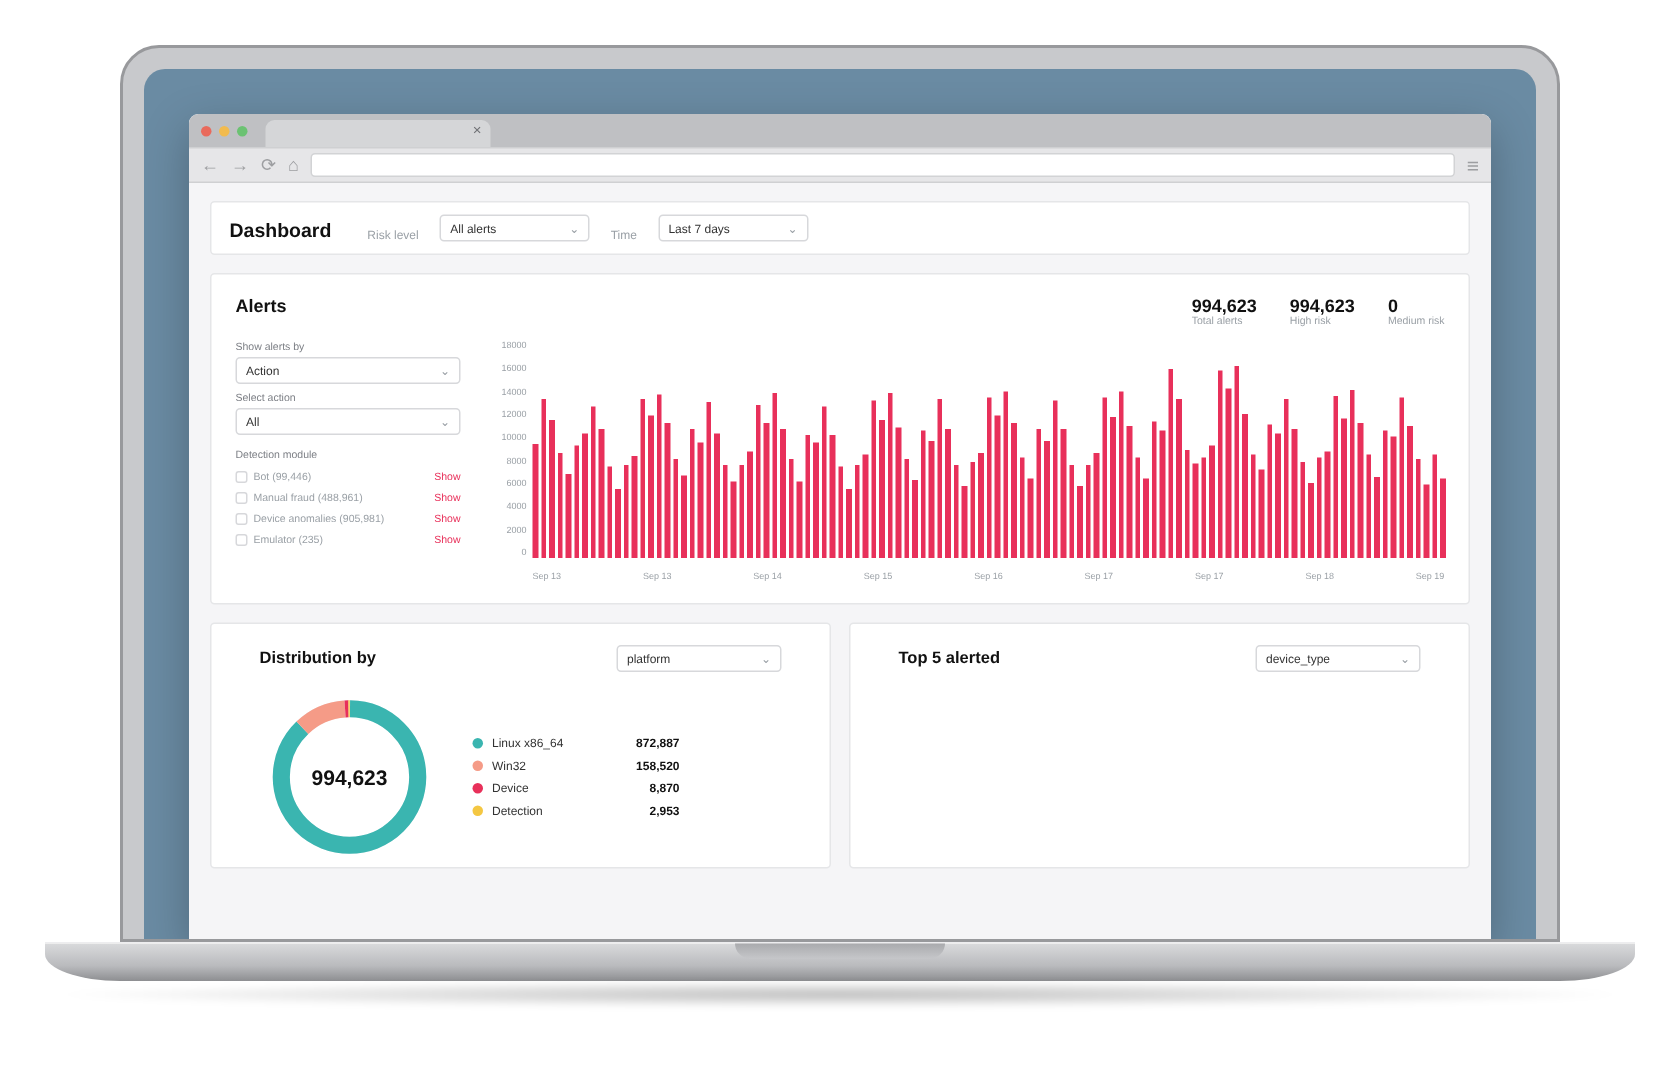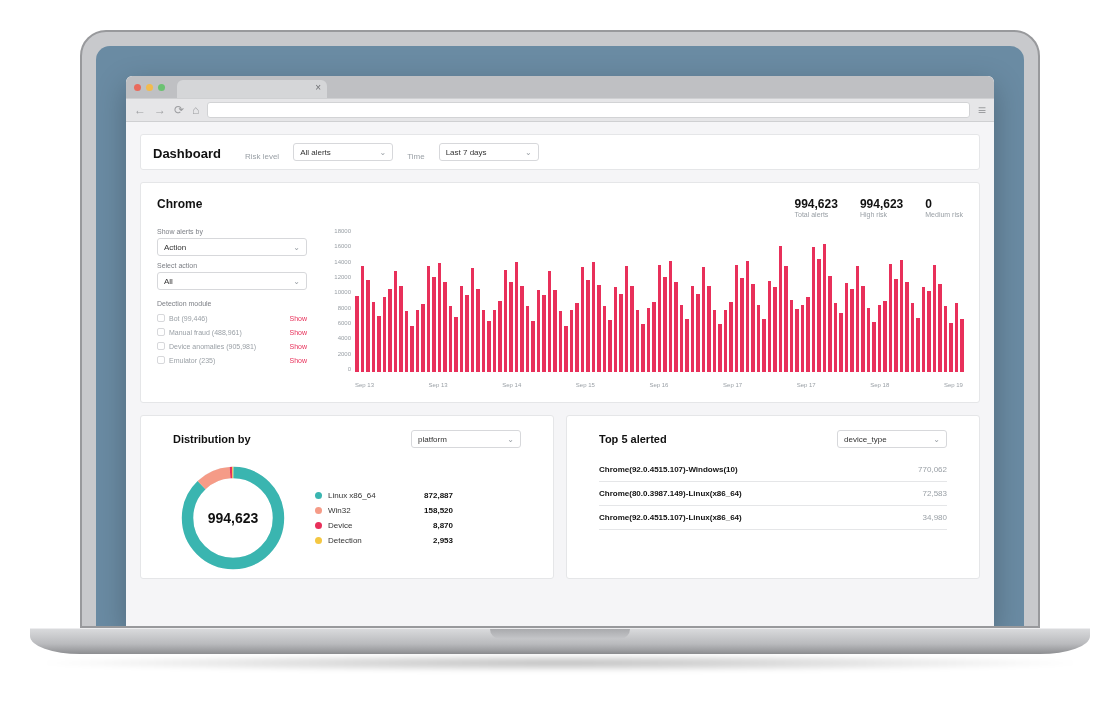--- a/index.html
+++ b/index.html
@@ -201,21 +201,21 @@
             </div>
             <span class="hdr-label">Time</span>
             <div class="select">
               <span>Last 7 days</span>
               <span class="chev">⌄</span>
             </div>
           </div>
 
           <div class="card">
             <div class="alerts-header">
-              <h2>Chrome</h2>
+              <h2>Alerts</h2>
               <div class="stats">
                 <div class="stat">
                   <div class="num">994,623</div>
                   <div class="lbl">Total alerts</div>
                 </div>
                 <div class="stat">
                   <div class="num">994,623</div>
                   <div class="lbl">High risk</div>
                 </div>
                 <div class="stat">
@@ -461,34 +461,20 @@
             </div>
 
             <div class="mini-card">
               <div class="mini-head">
                 <h3>Top 5 alerted</h3>
                 <div class="select mini-select">
                   <span>device_type</span>
                   <span class="chev">⌄</span>
                 </div>
               </div>
-              <div class="top-list" id="toplist">
-                  <div class="item">
-                    <span class="n">Chrome(92.0.4515.107)-Windows(10)</span>
-                    <span class="v">770,062</span>
-                  </div>
-                  <div class="item">
-                    <span class="n">Chrome(80.0.3987.149)-Linux(x86_64)</span>
-                    <span class="v">72,583</span>
-                  </div>
-                  <div class="item">
-                    <span class="n">Chrome(92.0.4515.107)-Linux(x86_64)</span>
-                    <span class="v">34,980</span>
-                  </div>
-                </div>
             </div>
           </div>
 
         </div>
       </div>
 
     </div>
   </div>
   <div class="base"></div>
   <div class="shadow"></div>

